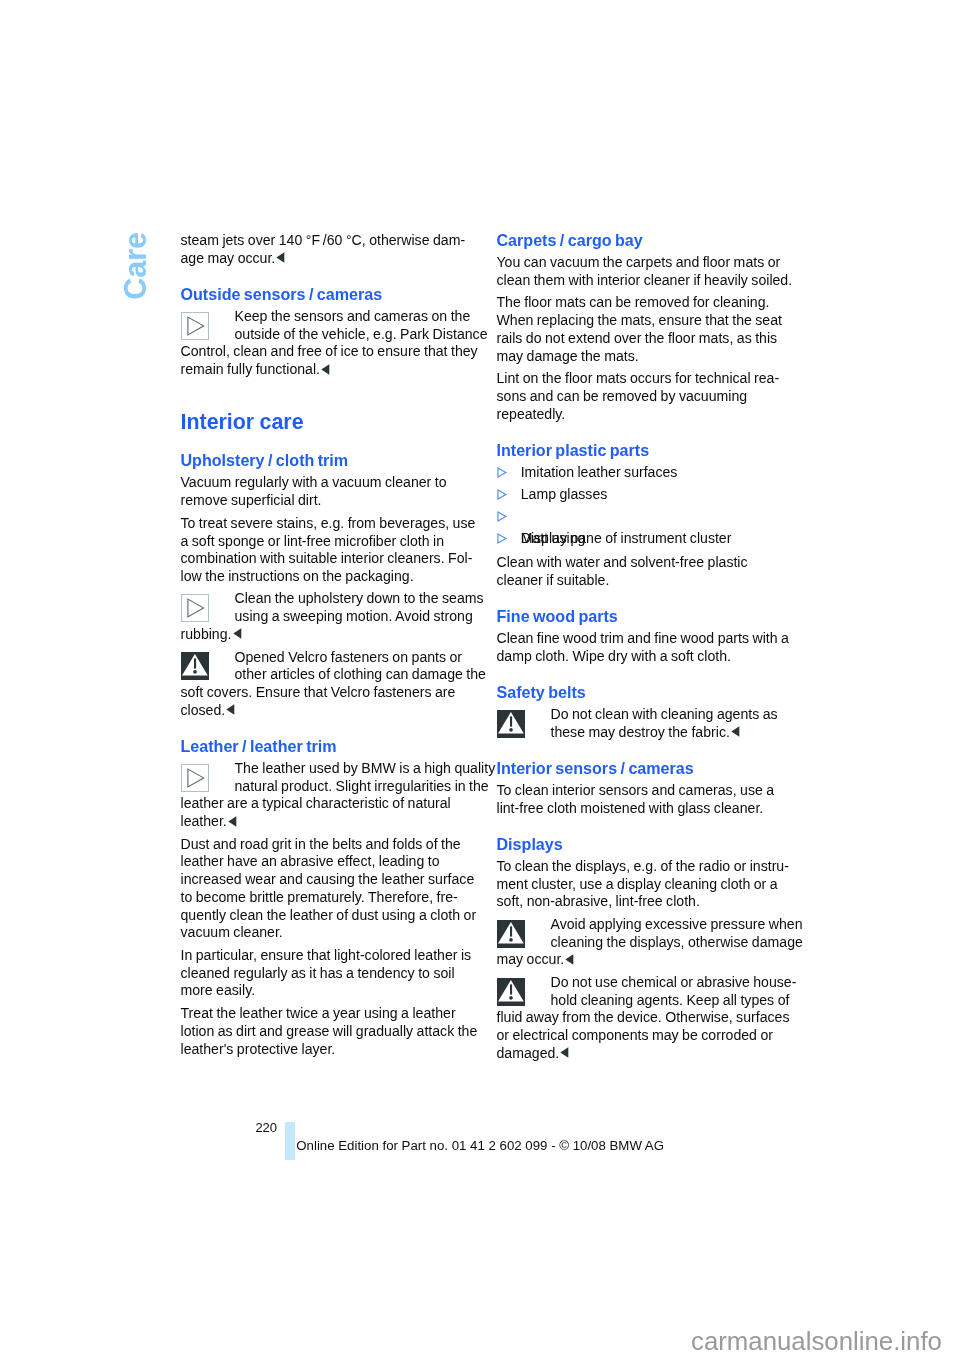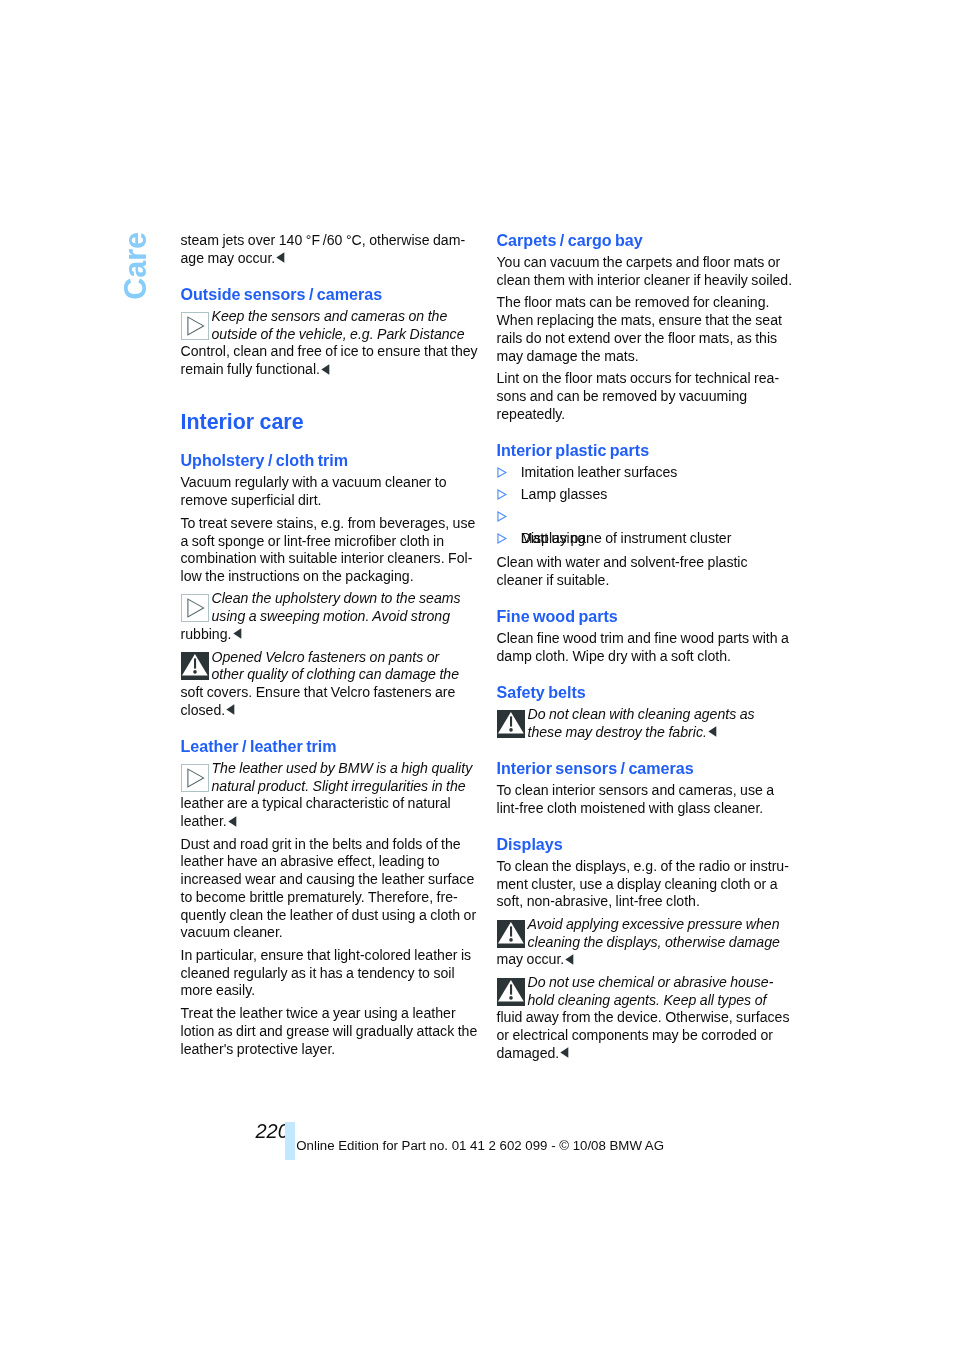--- a/index.html
+++ b/index.html
@@ -12,32 +12,32 @@
   .chapter-tab{position:absolute;left:119.5px;top:231.5px;color:#87ccfa;
     font-size:30.5px;font-weight:bold;line-height:1;
     writing-mode:vertical-rl;transform:rotate(180deg);}
 
   .col{position:absolute;width:300px;top:0;height:1310px;}
   .col-left{left:180.5px;}
   .col-right{left:496.5px;}
 
   .ln{position:absolute;left:0;font-size:14.12px;line-height:1;color:#0d0d0d;
       white-space:pre;word-spacing:-0.45px;}
-  .ln.ind{left:31px;font-style:italic;}
+  .ln.ind{left:54px;}
   h2.sec{position:absolute;left:0;margin:0;font-size:21.4px;line-height:1;
          color:#205ef5;font-weight:bold;white-space:pre;word-spacing:-0.6px;}
   h3.sub{position:absolute;left:0;margin:0;font-size:16.1px;line-height:1;
          color:#205ef5;font-weight:bold;white-space:pre;word-spacing:-1.05px;}
 
   .ic{position:absolute;left:0;width:28px;height:28px;display:block;}
   .em{display:inline-block;vertical-align:baseline;margin-left:1.2px;margin-bottom:-0.5px;}
   .tri{position:absolute;}
 
   .footer{position:absolute;left:255.4px;top:1121.5px;}
-  .pnum{position:absolute;left:0;top:-1.0px;font-size:20px;color:#0d0d0d;line-height:1;font-style:italic;}
+  .pnum{position:absolute;left:0;top:-1.0px;font-size:13px;color:#0d0d0d;line-height:1;}
   .fbar{position:absolute;left:29.6px;top:0.6px;width:10px;height:37.5px;background:#c3e8fd;}
   .fnote{position:absolute;left:40.9px;top:17.5px;font-size:13.25px;color:#0d0d0d;line-height:1;white-space:pre;}
   .watermark{position:absolute;left:691px;top:1328.6px;color:#9a9a9a;font-size:25.8px;line-height:1;white-space:pre;}
 </style>
 </head>
 <body>
 
 <div class="page">
 
   <div class="chapter-tab">Care</div>
@@ -81,21 +81,21 @@
         </svg></span>
       <div style="position:absolute;left:0;top:652.27px">
         <svg class="ic" viewBox="0 0 28 28">
           <rect x="0" y="0" width="28" height="28" fill="#2b3437"></rect>
           <path d="M13.9 1.9 L26.8 23.4 L1.0 23.4 Z" fill="#ffffff"></path>
           <rect x="13.0" y="6.4" width="2.1" height="10.2" fill="#2b3437"></rect>
           <circle cx="14.0" cy="19.9" r="1.8" fill="#2b3437"></circle>
         </svg>
       </div>
       <span class="ln ind" style="top:649.51px">Opened Velcro fasteners on pants or</span>
-      <span class="ln ind" style="top:667.23px">other quality of clothing can damage the</span>
+      <span class="ln ind" style="top:667.23px">other articles of clothing can damage the</span>
       <span class="ln" style="top:684.95px">soft covers. Ensure that Velcro fasteners are</span>
       <span class="ln" style="top:702.67px">closed.<svg class="em" width="9" height="11" viewBox="0 0 9 11">
           <path d="M8.3 0.3 L8.3 10.7 L0.3 5.5 Z" fill="#2b3437"></path>
         </svg></span>
       <h3 class="sub" style="top:737.59px">Leather / leather trim</h3>
       <div style="position:absolute;left:0;top:763.65px">
         <svg class="ic" viewBox="0 0 28 28">
           <rect x="0.5" y="0.5" width="27" height="27" fill="#ffffff" stroke="#afc2c6" stroke-width="1"></rect>
           <path d="M6.9 5.1 L22.6 13.9 L6.9 22.9 Z" fill="none" stroke="#4e6265" stroke-width="1.05"></path>
         </svg>
@@ -217,13 +217,14 @@
           <path d="M8.3 0.3 L8.3 10.7 L0.3 5.5 Z" fill="#2b3437"></path>
         </svg></span>
     </div>
 
   <div class="footer">
     <span class="pnum">220</span>
     <span class="fbar"></span>
     <span class="fnote">Online Edition for Part no. 01 41 2 602 099 - © 10/08 BMW AG</span>
   </div>
 
+  <div class="watermark">carmanualsonline.info</div>
 </div>
 
 </body></html>

